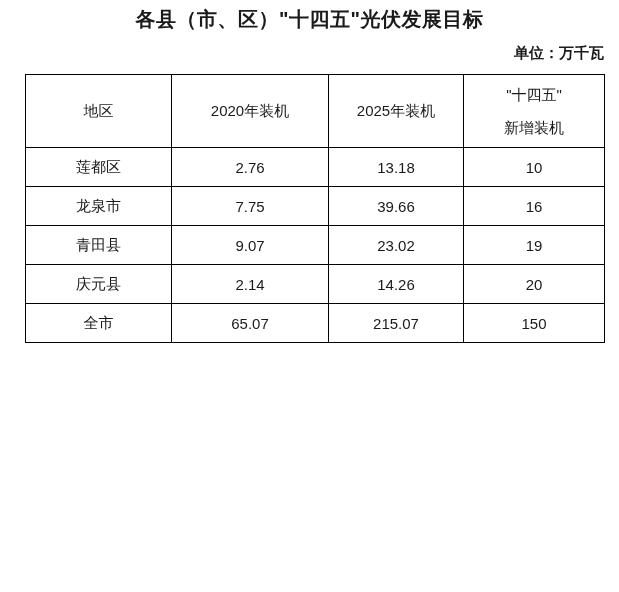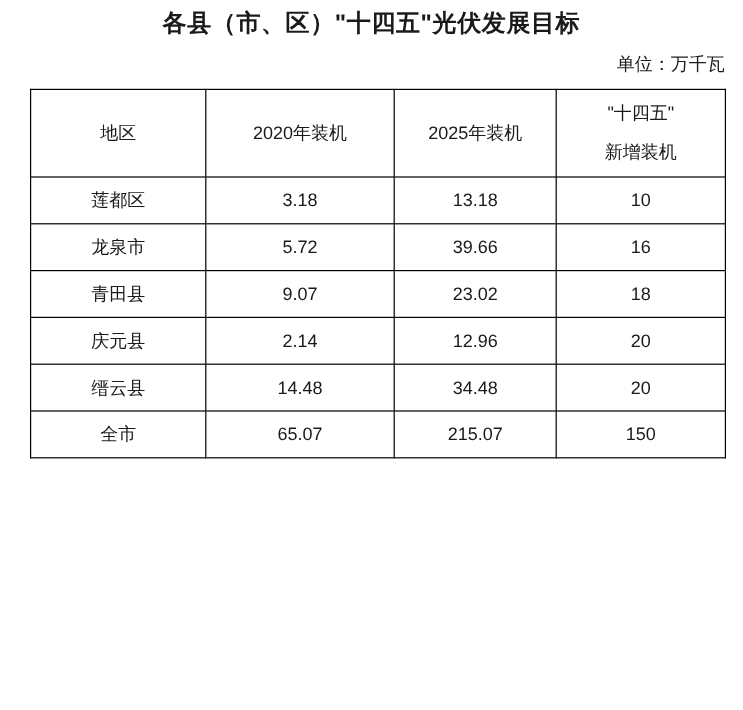--- a/index.html
+++ b/index.html
@@ -25,21 +25,21 @@
     font-size: 20px;
     font-weight: 700;
     letter-spacing: 0.5px;
     white-space: nowrap;
   }
   .unit-label {
     position: absolute;
     top: 44px;
     right: 15px;
     font-size: 15px;
-    font-weight: 400;
+    font-weight: 700;
     white-space: nowrap;
   }
   table.data-table {
     position: absolute;
     left: 25px;
     top: 74px;
     width: 579px;
     border-collapse: collapse;
     table-layout: fixed;
   }
@@ -87,46 +87,40 @@
         <th>2025年装机</th>
         <th class="two-line">
           <div>"十四五"</div>
           <div>新增装机</div>
         </th>
       </tr>
     </thead>
     <tbody>
       <tr>
         <td>莲都区</td>
-        <td>3.18</td>
+        <td>2.76</td>
         <td>13.18</td>
         <td>10</td>
       </tr>
       <tr>
         <td>龙泉市</td>
-        <td>5.72</td>
+        <td>7.75</td>
         <td>39.66</td>
         <td>16</td>
       </tr>
       <tr>
         <td>青田县</td>
         <td>9.07</td>
         <td>23.02</td>
-        <td>18</td>
+        <td>19</td>
       </tr>
       <tr>
         <td>庆元县</td>
         <td>2.14</td>
-        <td>12.96</td>
-        <td>20</td>
-      </tr>
-      <tr>
-        <td>缙云县</td>
-        <td>14.48</td>
-        <td>34.48</td>
+        <td>14.26</td>
         <td>20</td>
       </tr>
       <tr>
         <td>全市</td>
         <td>65.07</td>
         <td>215.07</td>
         <td>150</td>
       </tr>
     </tbody>
   </table>

